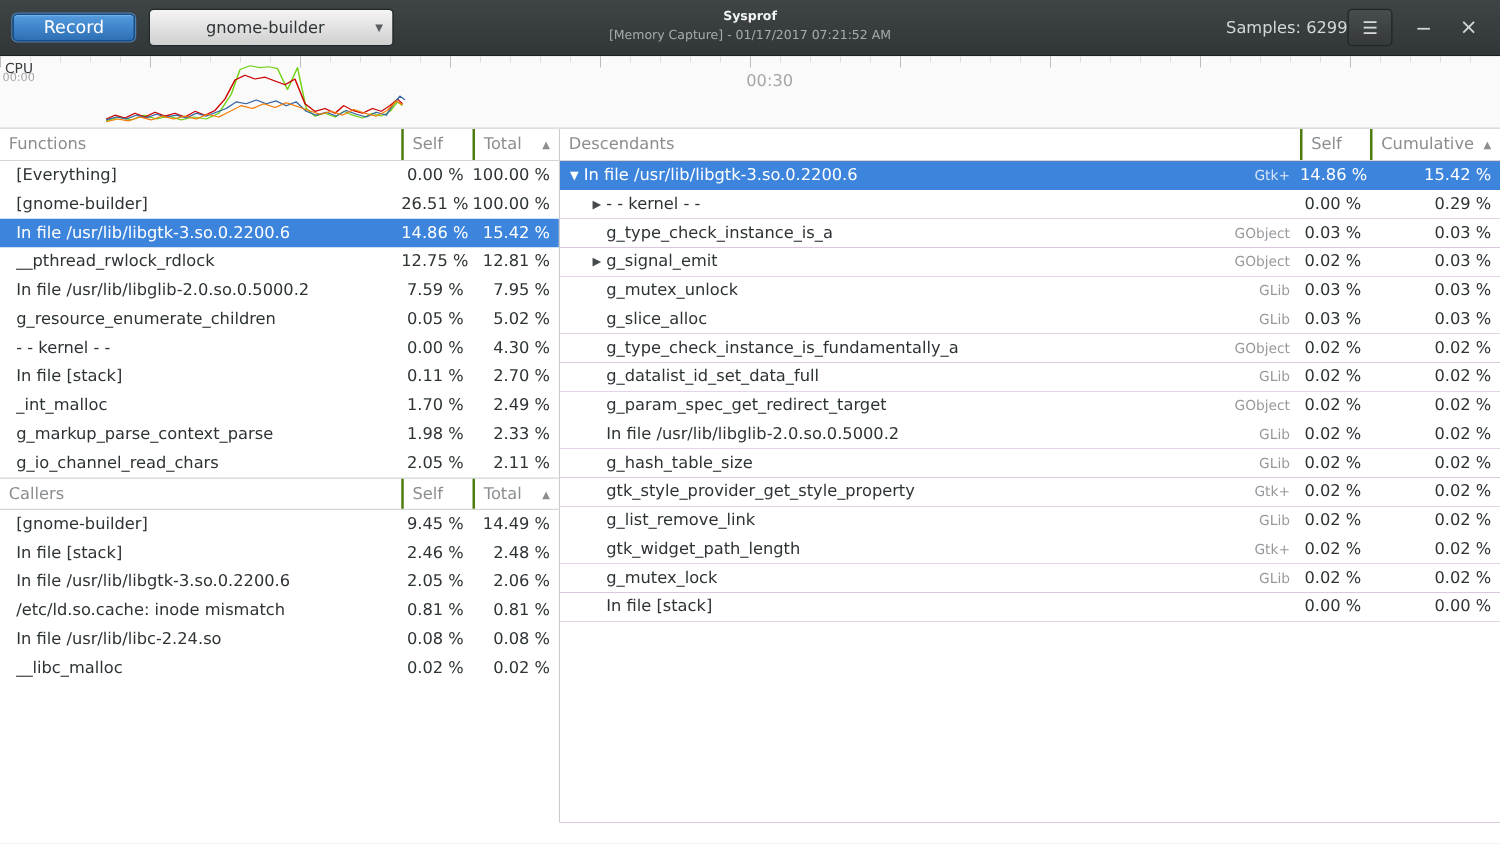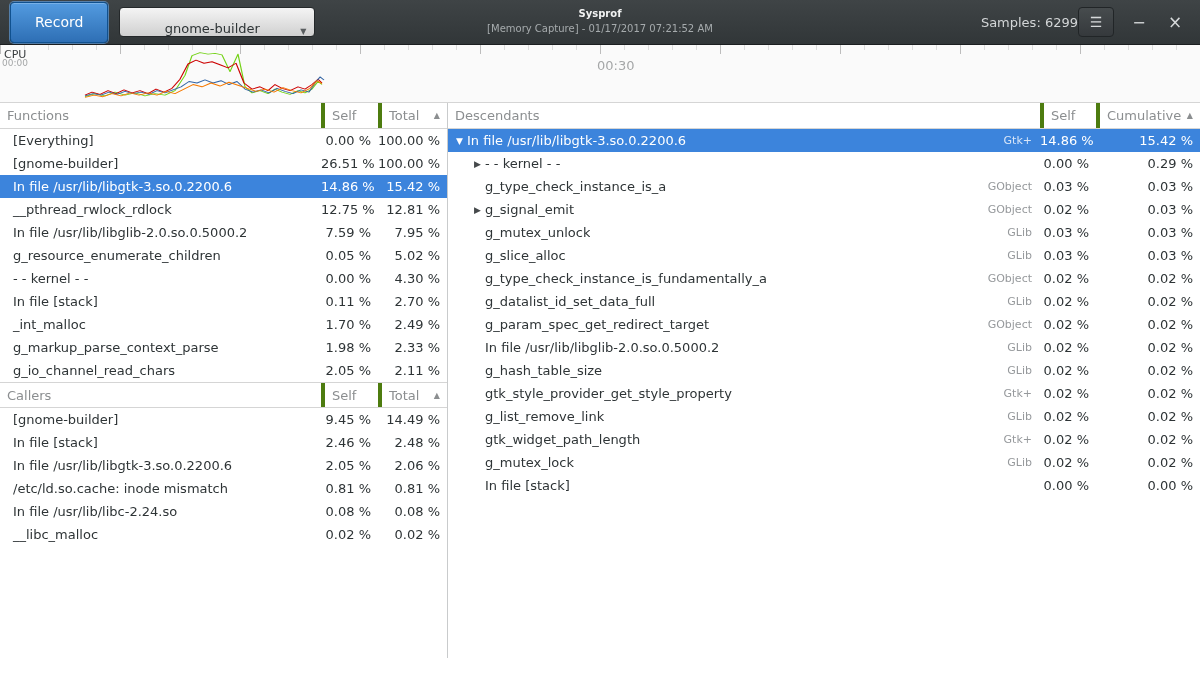--- a/index.html
+++ b/index.html
@@ -2,26 +2,26 @@
 <html><head>
 <meta charset="utf-8">
 <style>
   *{margin:0;padding:0;box-sizing:border-box}
   html,body{width:1200px;height:675px;overflow:hidden;background:#fff;
     font-family:"DejaVu Sans","Liberation Sans",sans-serif;font-size:13px;color:#2e3436}
 
   
   .headerbar{height:45px;background:linear-gradient(#3f4446,#313638);
     border-bottom:1px solid #1b1e20;display:flex;align-items:center;padding:0 10px;position:relative}
-  .record-btn{height:41px;padding:0 24px;font:inherit;font-size:14px;color:#fff;cursor:pointer;
+  .record-btn{height:22px;padding:0 24px;font:inherit;font-size:14px;color:#fff;cursor:pointer;
     background:linear-gradient(#539be0,#2e6fb5);border:1px solid #10518f;border-radius:4px;
     box-shadow:0 0 0 1px rgba(98,162,226,.65), inset 0 1px rgba(255,255,255,.22)}
   .process-btn{height:30px;width:196px;margin-left:11px;font:inherit;font-size:13px;color:#2e3436;cursor:pointer;
     background:linear-gradient(#f4f4f4,#d0d0d0);border:1px solid #24282a;border-radius:4px;
-    display:flex;align-items:flex-end;padding:0 8px}
+    display:flex;align-items:center;padding:0 8px}
   .process-btn .lbl{flex:1;text-align:center}
   .process-btn .caret{font-size:8px;color:#5a5e60;margin-left:4px}
   .title-block{position:absolute;left:50%;top:5px;transform:translateX(-50%);text-align:center;pointer-events:none}
   .title{font-weight:bold;font-size:10px;color:#f2f3f3;line-height:17px}
   .subtitle{font-size:10px;color:#a6abad;line-height:14px}
   .hb-spacer{flex:1}
   .samples{color:#d3d6d7;font-size:13px;}
   .menu-btn{width:36px;height:30px;border-radius:4px;cursor:pointer;
     background:linear-gradient(#474c4e,#35393c);border:1px solid #212527;
     color:#d6d9da;font-size:14px;display:flex;align-items:center;justify-content:center}
@@ -43,21 +43,21 @@
   
   .main{display:flex;height:555px}
   .left{width:448px;border-right:1px solid #c9cbcc;display:flex;flex-direction:column;background:#fff}
   .right{flex:1;display:flex;flex-direction:column;background:#701a75}
 
   .tv-header{display:flex;height:26px;flex:none;align-items:stretch;background:#fff;
     border-bottom:1px solid #d5d5d5;color:#8b8e90;font-size:13px}
   .tv-header.bordered-top{border-top:1px solid #d5d5d5}
   .tv-header .col{display:flex;align-items:center;padding:0 7px;overflow:hidden}
   .tv-header .col.name{flex:1}
-  .tv-header .col.sep{border-left:4px solid #4d7c0f}
+  .tv-header .col.sep{border-left:2px solid #4d7c0f}
   .sort{margin-left:auto;font-size:8px;color:#8b8e90;padding-left:4px}
 
   .tv-body{flex:none}
   .tv-fill{flex:1;background:#fff}
   .tv-row{display:flex;height:23px;align-items:center;font-size:13px;background:#fff}
   .tv-row.selected{background:#3c84dc;color:#fff}
   .tv-row .cell{overflow:hidden;white-space:nowrap}
   .tv-row .cell.name{flex:1;padding:0 13px;display:flex;align-items:center}
   .tv-row .cell.num{text-align:right;padding-right:7px;flex:none}
 

